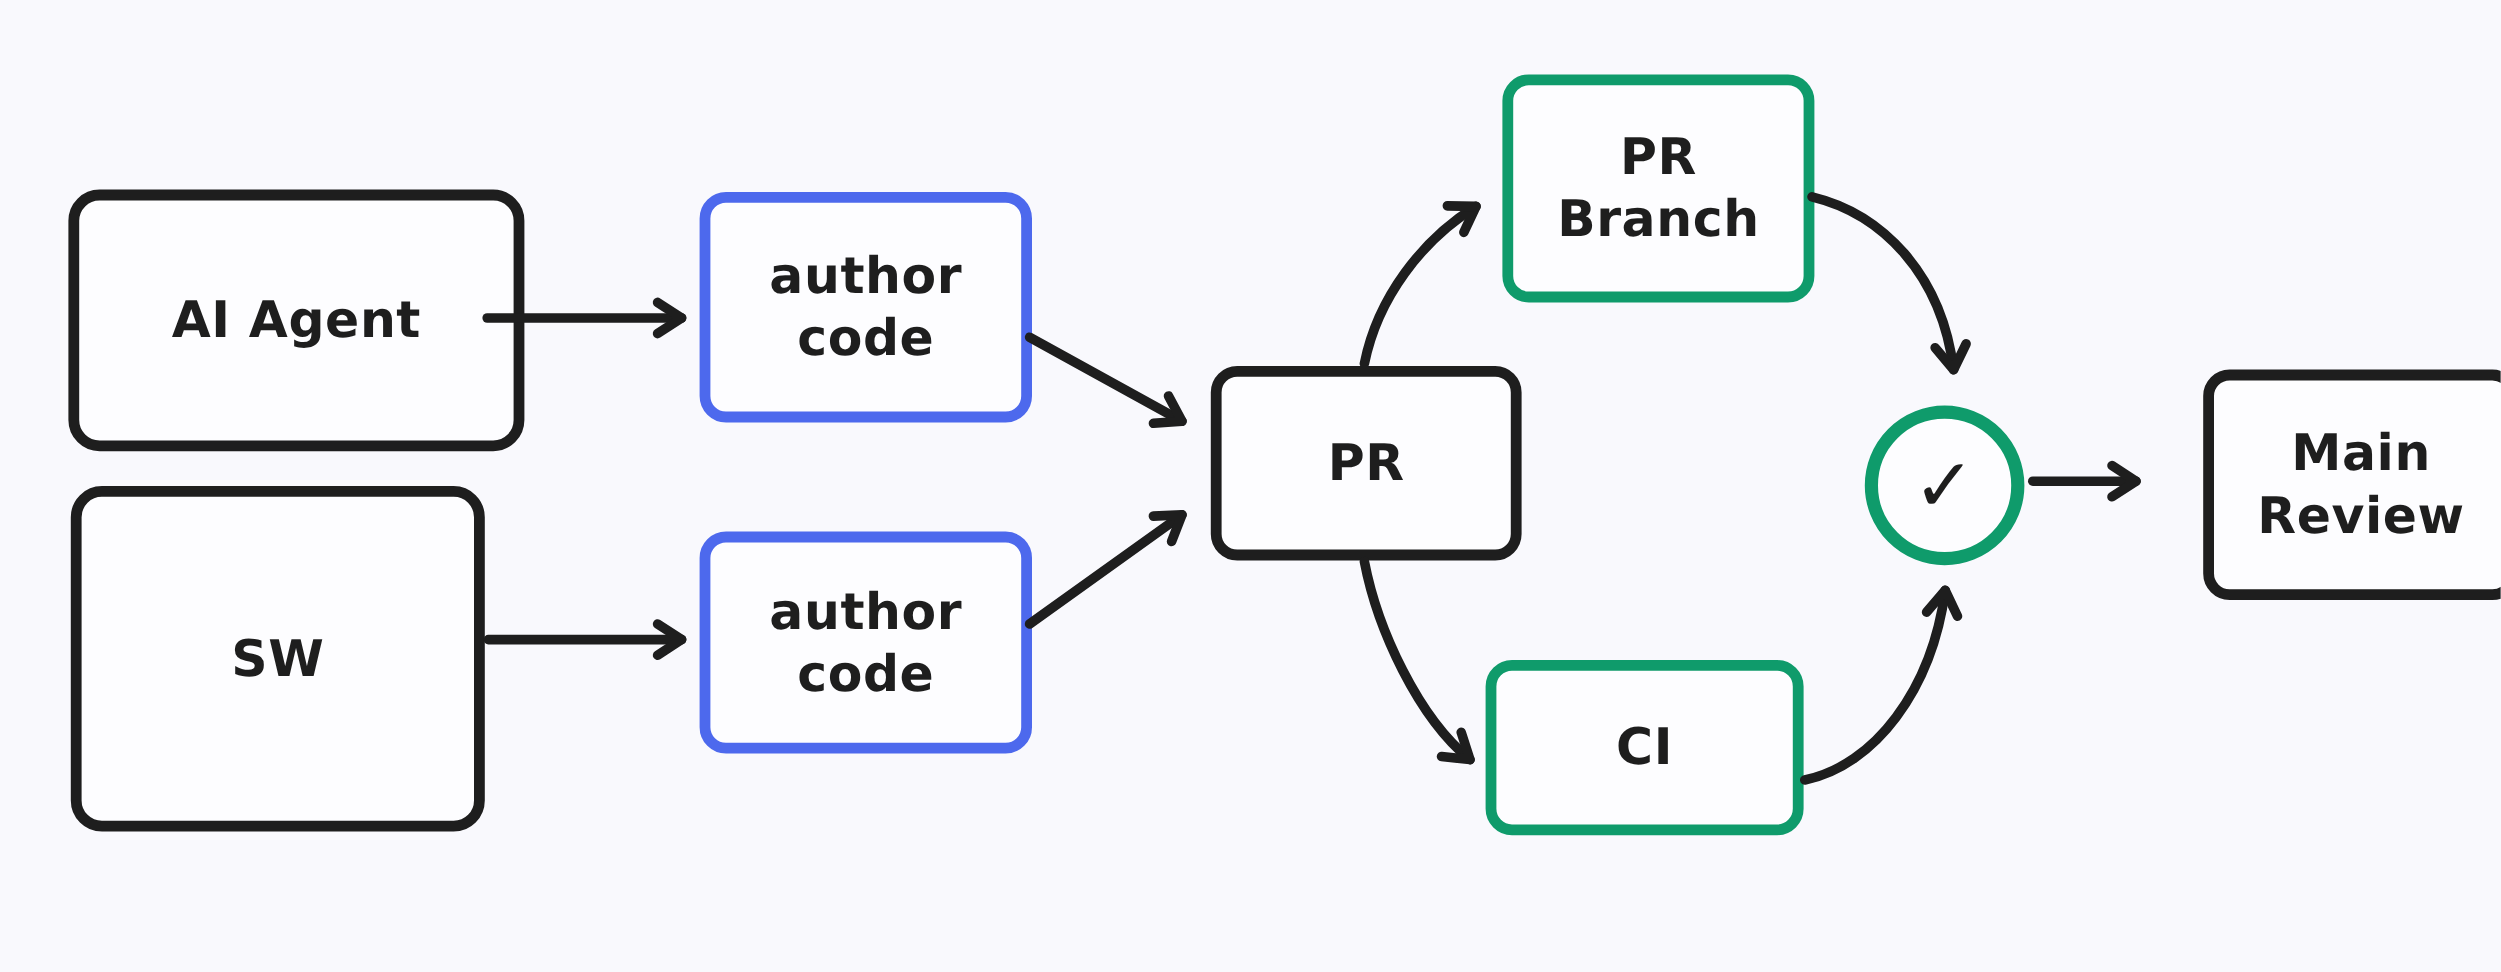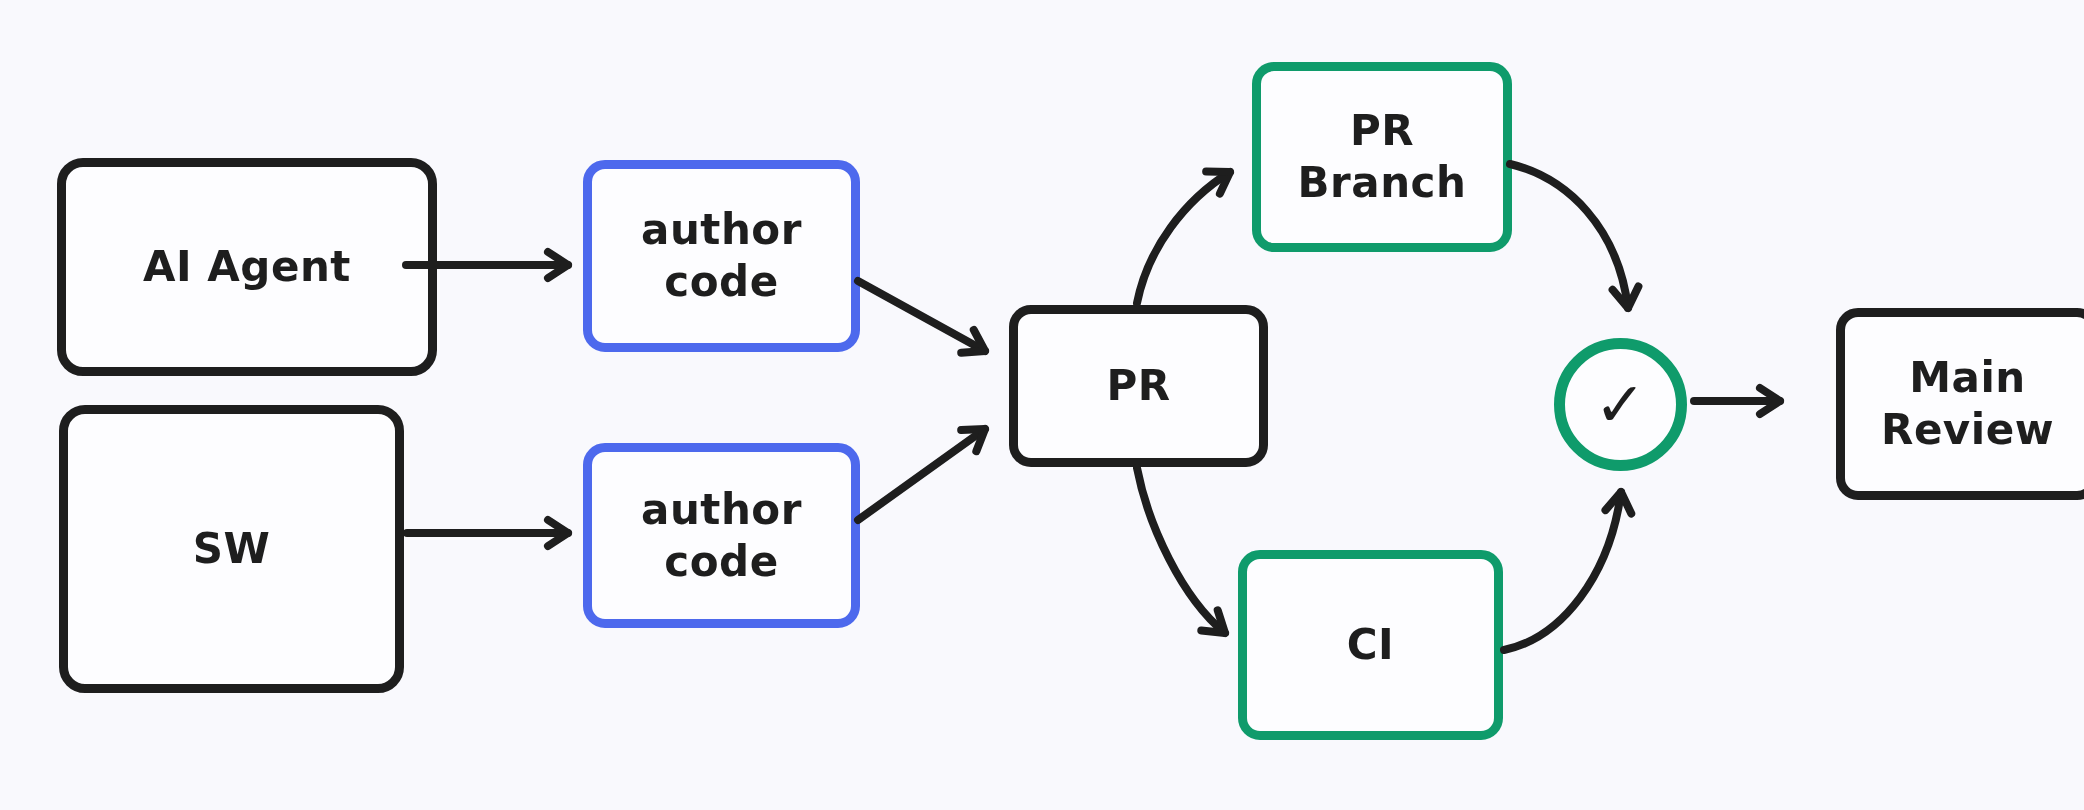--- a/index.html
+++ b/index.html
@@ -47,21 +47,21 @@
 
   .node-blue  { border-color: #4d69ed; }
   .node-green { border-color: #0f9b6b; }
 
   .node-ai-agent        { left: 57px;   top: 146px; width: 380px; height: 218px; margin-top: 12px; }
   .node-sw-engineer     { left: 59px;   top: 405px; width: 345px; height: 288px; }
   .node-author-top      { left: 583px;  top: 160px; width: 277px; height: 192px; border-radius: 22px; }
   .node-author-bottom   { left: 583px;  top: 443px; width: 277px; height: 185px; border-radius: 22px; }
   .node-pr              { left: 1009px; top: 305px; width: 259px; height: 162px; border-radius: 22px; }
   .node-pr-review       { left: 1252px; top: 62px;  width: 260px; height: 190px; border-radius: 22px; }
-  .node-ci              { left: 1238px; top: 550px; width: 265px; height: 190px; border-radius: 22px; }
+  .node-ci              { left: 1238px; top: 550px; width: 265px; height: 146px; border-radius: 22px; }
   .node-main-branch     { left: 1792px; top: 308px; width: 263px; height: 192px; border-radius: 22px; margin-left: 44px; }
 
   .node-approval {
     left: 1554px; top: 338px;
     width: 133px; height: 133px;
     border: 11px solid #0f9b6b;
     border-radius: 50%;
     font-size: 62px;
     line-height: 62px;
   }

